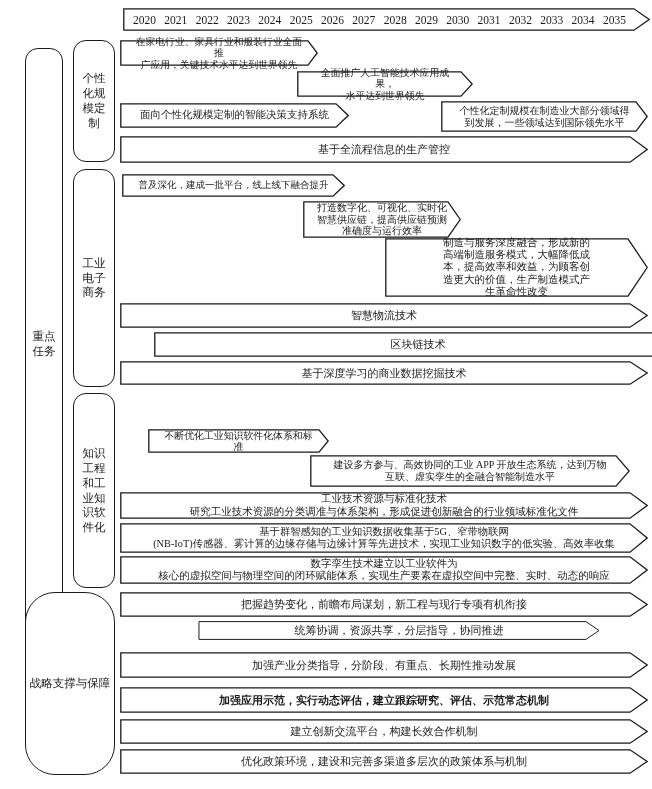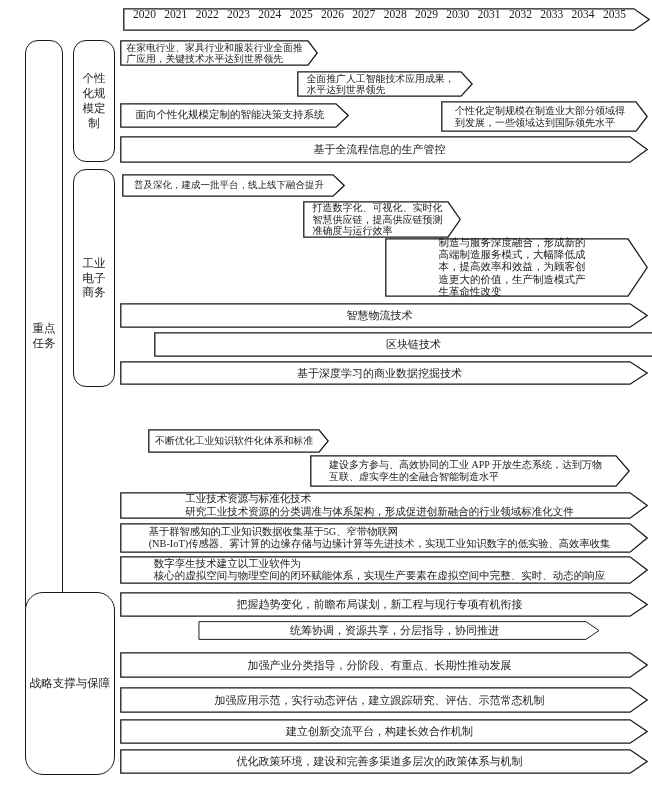--- a/index.html
+++ b/index.html
@@ -8,32 +8,32 @@
     font-family:"Liberation Serif","DejaVu Serif",serif;color:#1a1a1a;
     overflow:hidden;
   }
   
   .arrow{position:absolute;}
   .arrow svg.edge{position:absolute;left:0;top:0;width:100%;height:100%;display:block;}
   .arrow svg.edge polygon{fill:#ffffff;stroke:#1a1a1a;stroke-width:1.3;}
   .arrow .txt{
     position:relative;height:100%;
     display:flex;align-items:center;justify-content:center;
-    white-space:pre-line;line-height:1.16;
-    padding:0 14px 0 5px;box-sizing:border-box;
+    text-align:center;white-space:pre-line;line-height:1.16;
+    padding:0 14px 0 14px;box-sizing:border-box;
   }
   
   .rbox{
     position:absolute;border:1.3px solid #1a1a1a;border-radius:13px;background:#fff;
     display:flex;align-items:center;justify-content:center;box-sizing:border-box;
   }
   .rbox .lbl{white-space:pre-line;text-align:center;font-size:11.5px;line-height:1.3;}
   
   #timeline .years{
-    position:relative;height:100%;display:flex;
+    position:relative;height:100%;display:flex;align-items:center;
     justify-content:space-between;padding:0 24px 0 10px;box-sizing:border-box;
     font-size:11.5px;
   }
 </style>
 </head>
 <body>
 
 <div id="canvas">
 
   <div class="arrow" id="timeline" style="left:123px;top:8px;width:527px;height:23px;">
@@ -53,40 +53,48 @@
       <span>2029</span>
       <span>2030</span>
       <span>2031</span>
       <span>2032</span>
       <span>2033</span>
       <span>2034</span>
       <span>2035</span>
     </div>
   </div>
 
-  <div class="rbox" style="left:25px;top:40px;width:38px;height:592px;">
+  <div class="rbox" style="left:25px;top:48px;width:38px;height:592px;">
     <span class="lbl">重点
 任务</span>
   </div>
 
   <div class="rbox" style="left:73px;top:40px;width:42px;height:122px;">
     <span class="lbl">个性
 化规
 模定
 制</span>
   </div>
 
   <div class="rbox" style="left:73px;top:169px;width:42px;height:218px;">
     <span class="lbl">工业
 电子
 商务</span>
   </div>
 
-
-  <div class="rbox" style="left:25px;top:592px;width:90px;height:183px;border-radius:18px;">
+  <div class="rbox" style="left:73px;top:393px;width:42px;height:195px;">
+    <span class="lbl">知识
+工程
+和工
+业知
+识软
+件化</span>
+  </div>
+
+  <div class="rbox" style="left:25px;top:592px;width:90px;height:183px;border-radius:30px;">
     <span class="lbl">战略支撑与保障</span>
   </div>
 
   <div class="arrow" style="left:120px;top:40px;width:198px;height:26px;font-size:9.8px;">
       <svg class="edge" viewBox="0 0 198 26">
         <polygon points="0.8,0.8 188,0.8 197.2,13 188,25.2 0.8,25.2"></polygon>
       </svg>
     <div class="txt">在家电行业、家具行业和服装行业全面推
 广应用，关键技术水平达到世界领先</div>
   </div>
@@ -206,21 +214,21 @@
         <polygon points="0.8,0.8 510,0.8 527.2,12.5 510,24.2 0.8,24.2"></polygon>
       </svg>
     <div class="txt">统筹协调，资源共享，分层指导，协同推进</div>
   </div>
   <div class="arrow" style="left:120px;top:652px;width:528px;height:26px;font-size:11px;">
       <svg class="edge" viewBox="0 0 528 26">
         <polygon points="0.8,0.8 510,0.8 527.2,13 510,25.2 0.8,25.2"></polygon>
       </svg>
     <div class="txt">加强产业分类指导，分阶段、有重点、长期性推动发展</div>
   </div>
-  <div class="arrow" style="left:120px;top:687px;width:528px;height:26px;font-size:11px;">
+  <div class="arrow" style="left:120px;top:687px;width:528px;height:26px;font-size:11px;font-weight:bold;">
       <svg class="edge" viewBox="0 0 528 26">
         <polygon points="0.8,0.8 510,0.8 527.2,13 510,25.2 0.8,25.2"></polygon>
       </svg>
     <div class="txt">加强应用示范，实行动态评估，建立跟踪研究、评估、示范常态机制</div>
   </div>
   <div class="arrow" style="left:120px;top:719px;width:528px;height:25px;font-size:11px;">
       <svg class="edge" viewBox="0 0 528 25">
         <polygon points="0.8,0.8 510,0.8 527.2,12.5 510,24.2 0.8,24.2"></polygon>
       </svg>
     <div class="txt">建立创新交流平台，构建长效合作机制</div>

